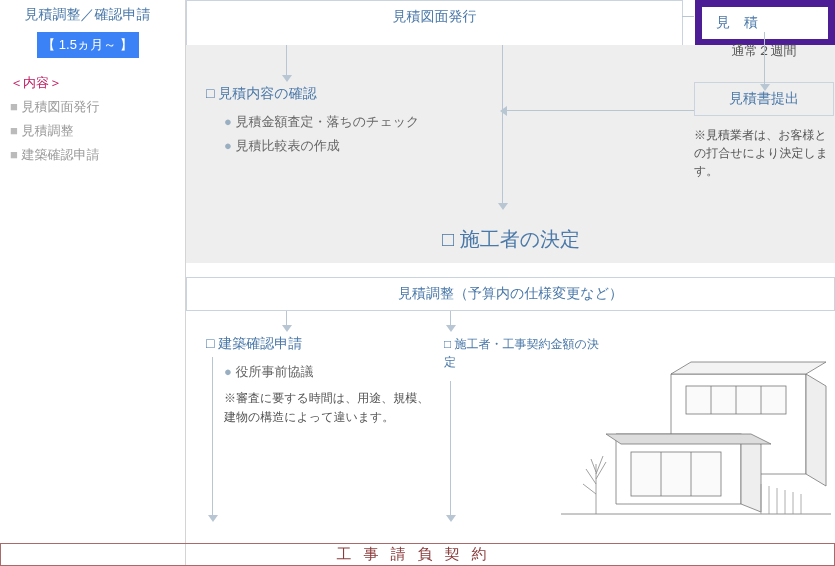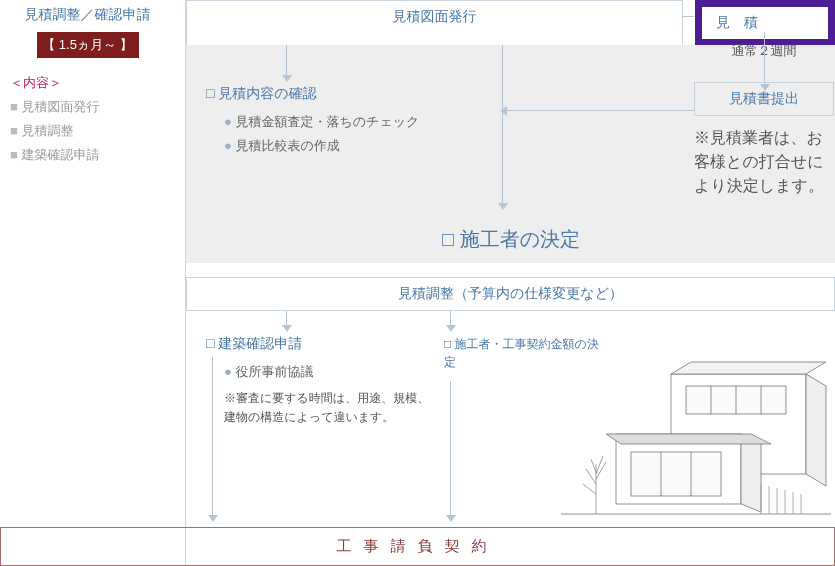--- a/index.html
+++ b/index.html
@@ -2,21 +2,21 @@
 <html><head>
 <meta charset="utf-8">
 <style>
   * { box-sizing: border-box; margin: 0; padding: 0; }
   body { font-family: "Hiragino Kaku Gothic ProN", "Meiryo", sans-serif; font-size: 13px; color: #555; background: #fff; }
   .page { width: 835px; height: 566px; position: relative; }
 
   
   .sidebar { position: absolute; left: 0; top: 0; width: 175px; padding: 6px 10px 0 10px; }
   .side-title { color: #4a78a8; font-size: 14px; text-align: center; margin-bottom: 8px; }
-  .side-badge { background: #7f1d1d; color: #fff; text-align: center; padding: 4px 0; font-size: 13px; width: 102px; margin: 0 auto 16px auto; }
+  .side-badge { background: #3b82f6; color: #fff; text-align: center; padding: 4px 0; font-size: 13px; width: 102px; margin: 0 auto 16px auto; }
   .side-heading { color: #be185d; font-size: 13px; margin-bottom: 6px; }
   .side-list { list-style: none; }
   .side-list li { color: #999; font-size: 13px; margin-bottom: 6px; }
   .side-list li::before { content: "■ "; color: #bbb; }
 
   
   .main { position: absolute; left: 185px; top: 0; right: 0; bottom: 0; border-left: 1px solid #d4d4d4; }
 
   .row-top { display: flex; }
   .top-box-left { flex: 1; border: 1px solid #c9d4df; text-align: center; padding: 7px 0; color: #4a78a8; font-size: 14px; }
@@ -25,21 +25,21 @@
   .gray-zone { background: #eee; margin-top: -1px; padding: 40px 20px 12px 20px; position: relative; height: 218px; }
   .gz-title { color: #4a78a8; font-size: 14px; margin-bottom: 10px; }
   .chk::before { content: "□ "; color: #4a78a8; }
   .dot-list { list-style: none; margin-left: 18px; }
   .dot-list li { color: #666; font-size: 13px; margin-bottom: 6px; }
   .dot-list li::before { content: "● "; color: #9aaec2; }
 
   .right-col { position: absolute; left: 508px; top: 0; width: 140px; }
   .r-text { text-align: center; color: #555; font-size: 13px; margin: 14px 0 6px 0; }
   .r-box { border: 1px solid #c9d4df; text-align: center; padding: 7px 0; color: #4a78a8; font-size: 14px; }
-  .r-note { font-size: 16px; color: #555; margin-top: 10px; line-height: 1.5; }
+  .r-note { font-size: 12px; color: #555; margin-top: 10px; line-height: 1.5; }
 
   .decision { position: absolute; left: 256px; bottom: 10px; color: #4a78a8; font-size: 20px; }
   .decision::before { content: "□ "; }
 
   .mid-box { border: 1px solid #c9d4df; text-align: center; padding: 7px 0; color: #4a78a8; font-size: 14px; margin-top: 14px; }
 
   .lower { position: relative; padding: 24px 20px 0 20px; height: 216px; }
   .lw-left { width: 230px; }
   .lw-left .lw-title { color: #4a78a8; font-size: 14px; margin-bottom: 10px; }
   .lw-note { font-size: 12px; color: #555; margin-left: 18px; margin-top: 8px; line-height: 1.6; }
@@ -50,21 +50,21 @@
   
   .arrow { position: absolute; background: #b8c5d2; }
   .arrow.v { width: 1px; }
   .arrow.h { height: 1px; }
   .arrowhead-dn { position: absolute; width: 0; height: 0; border-left: 5px solid transparent; border-right: 5px solid transparent; border-top: 7px solid #b8c5d2; }
   .arrowhead-lf { position: absolute; width: 0; height: 0; border-top: 5px solid transparent; border-bottom: 5px solid transparent; border-right: 7px solid #b8c5d2; }
 
   
   .house { position: absolute; right: 4px; bottom: 42px; width: 270px; height: 180px; }
 
-  .footer { position: absolute; left: 0; right: 0; bottom: 0; border: 1px solid #a86a6a; color: #8a3b3b; text-align: center; padding: 9px 0; font-size: 15px; letter-spacing: 0.8em; }
+  .footer { position: absolute; left: 0; right: 0; bottom: 0; border: 1px solid #a86a6a; color: #8a3b3b; text-align: center; padding: 1px 0; font-size: 15px; letter-spacing: 0.8em; }
 </style>
 </head>
 <body>
 
 <div class="page">
 
   <div class="sidebar">
     <div class="side-title">見積調整／確認申請</div>
     <div class="side-badge">【 1.5ヵ月～ 】</div>
     <div class="side-heading">＜内容＞</div>

